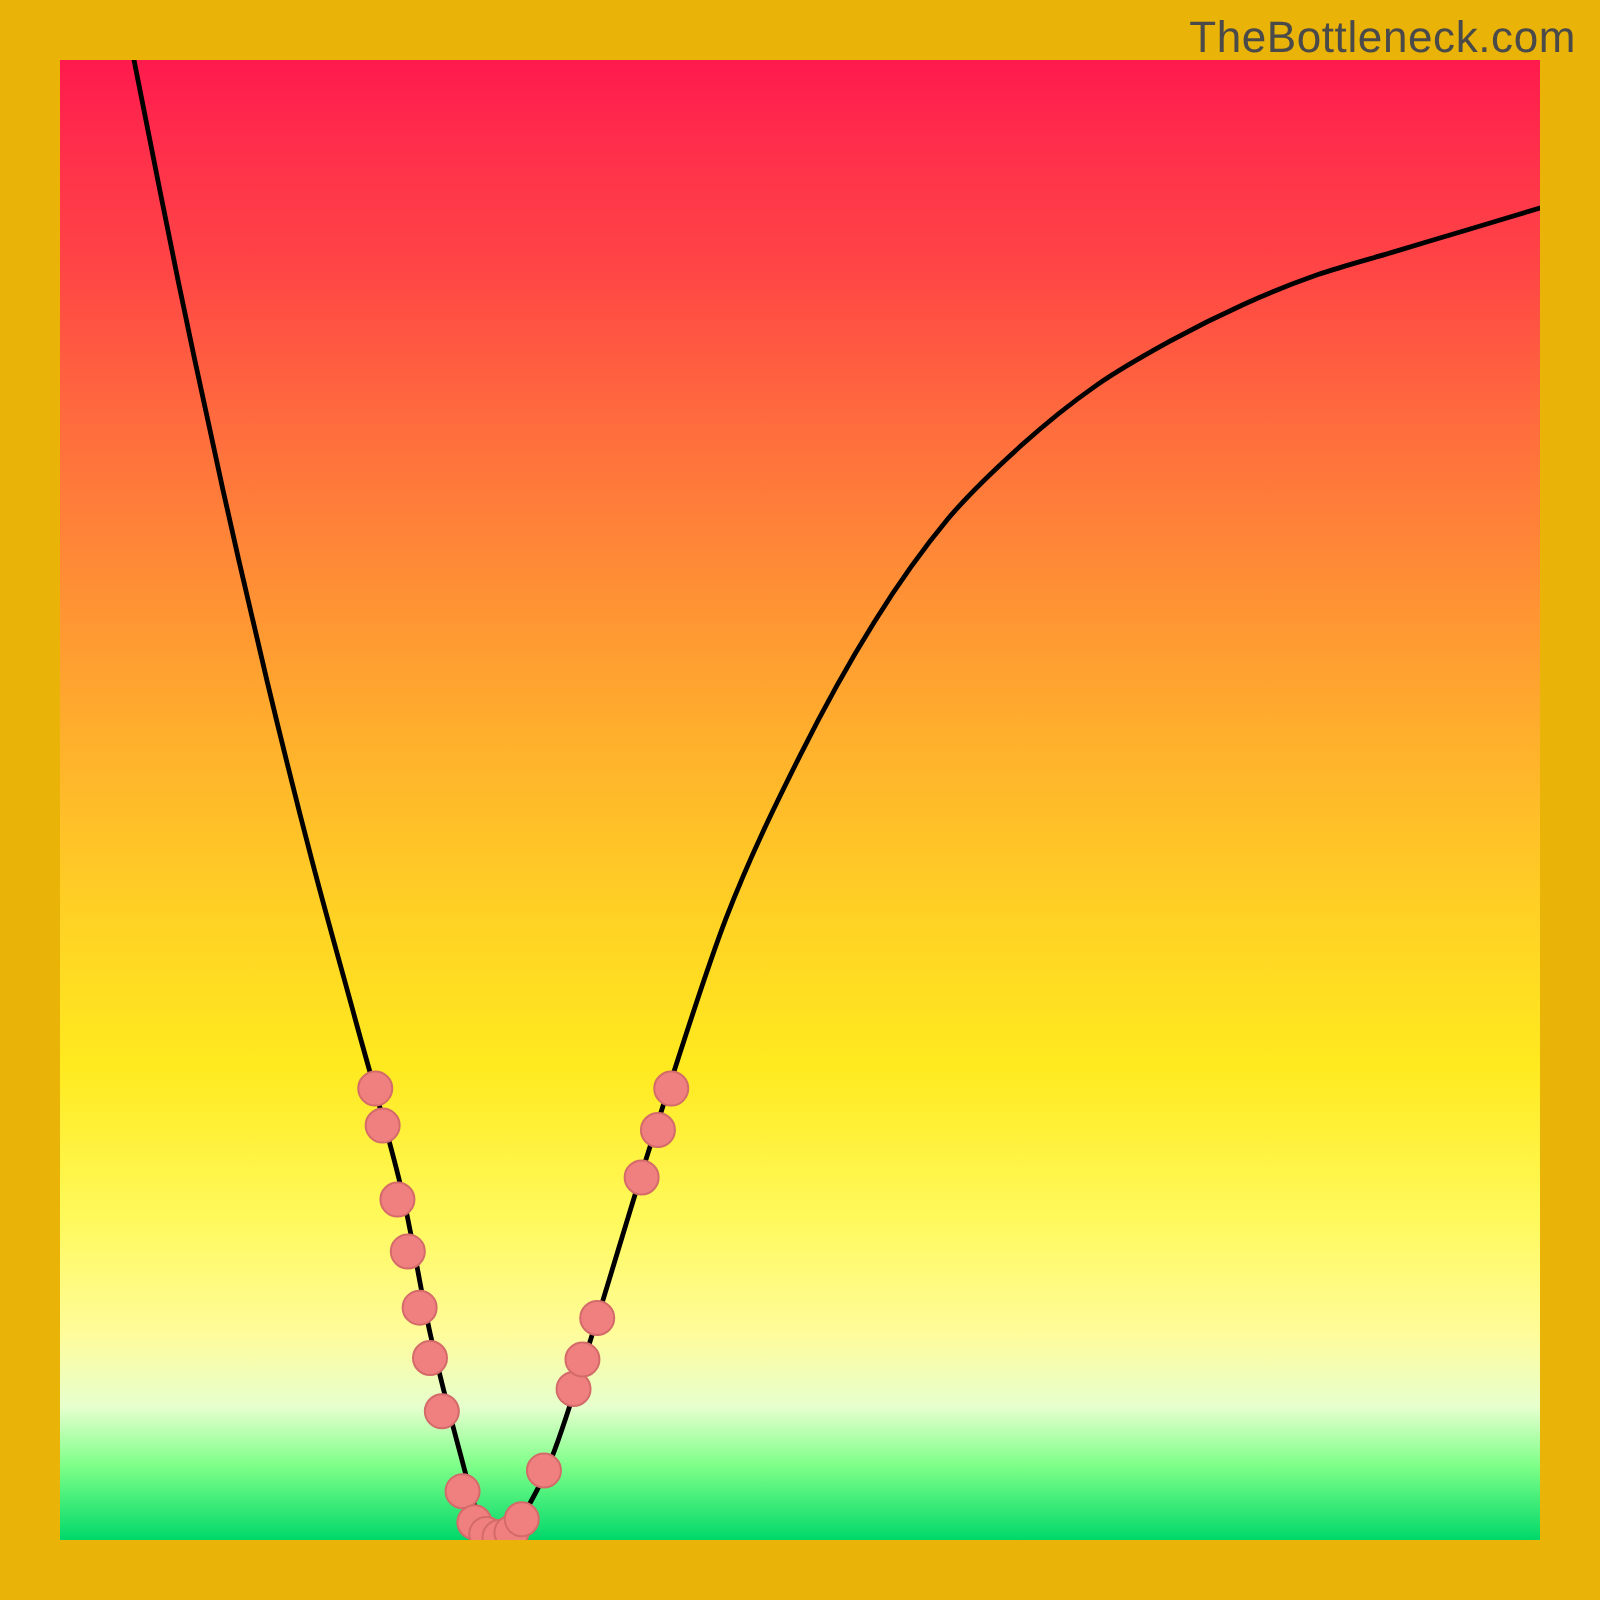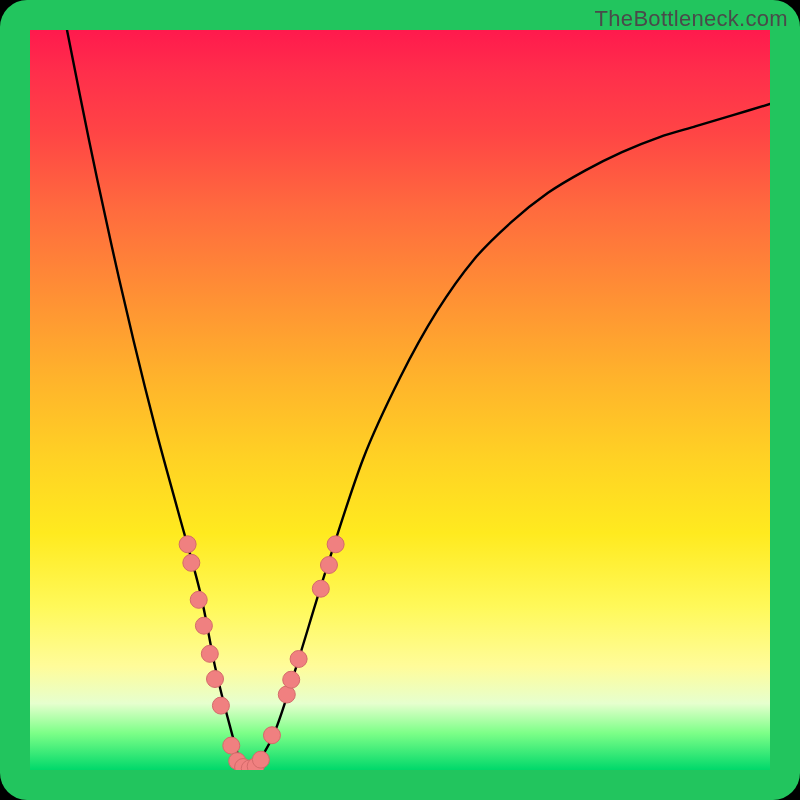--- a/index.html
+++ b/index.html
@@ -8,22 +8,21 @@
     width: 800px;
     height: 800px;
     overflow: hidden;
     background: #000;
     font-family: Arial, Helvetica, sans-serif;
   }
   .frame {
     position: relative;
     width: 800px;
     height: 800px;
-    background: #22c55e;
-    border-radius: 27px;
+    background: #eab308;
   }
   .plot-area {
     position: absolute;
     left: 30px;
     top: 30px;
     width: 740px;
     height: 740px;
     overflow: hidden;
   }
   .gradient-bg {

